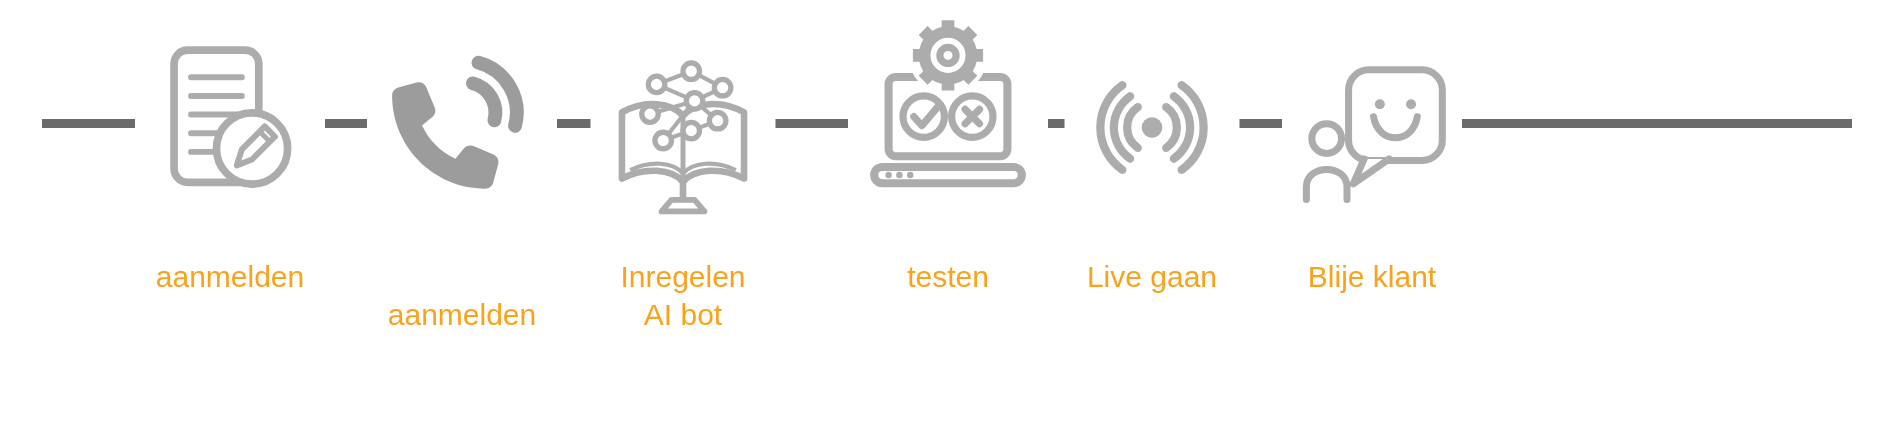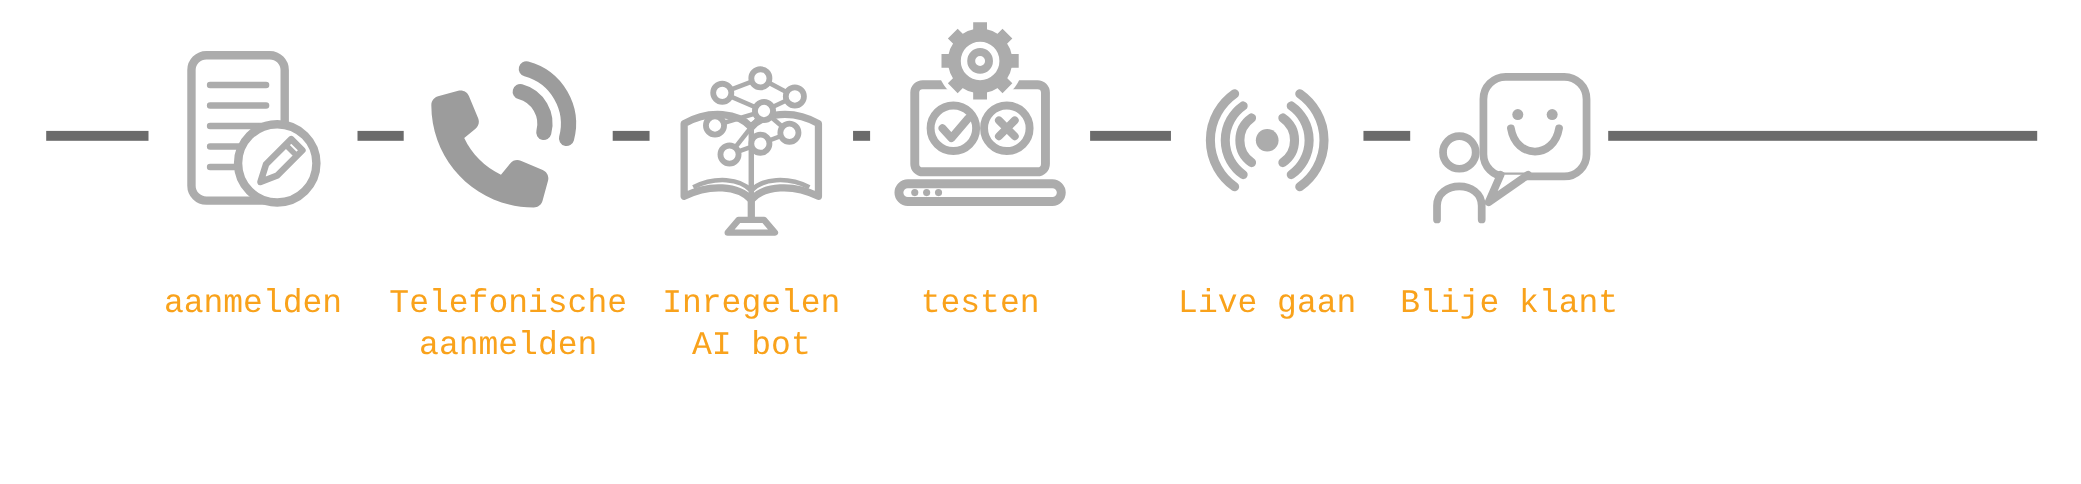--- a/index.html
+++ b/index.html
@@ -13,21 +13,20 @@
   body{
     font-family:"Liberation Sans", sans-serif;
     background:var(--background);
   }
   .canvas{
     position:relative;
     width:1892px;
     height:440px;
     background:var(--background);
     overflow:hidden;
-    font-family:Liberation Mono, monospace;
   }
   .timeline-line{
     position:absolute;
     left:42px;
     right:40px;
     top:119px;
     height:9px;
     background:var(--line);
   }
   .step{
@@ -88,21 +87,21 @@
     <div class="icon-wrap" style="top:52px">
       <svg width="170" height="145" viewBox="0 0 135 115" fill="none" stroke="none">
         <g class="solid">
           <path fill="currentColor" transform="translate(12,24) scale(0.165)" d="M164.9 24.6c-7.7-18.6-28-28.5-47.4-23.2l-88 24C12.1 30.2 0 46 0 64C0 311.4 200.6 512 448 512c18 0 33.8-12.1 38.6-29.5l24-88c5.3-19.4-4.6-39.7-23.2-47.4l-96-40c-16.3-6.8-35.2-2.1-46.3 11.6L304.7 368C234.3 334.7 177.3 277.7 144 207.3L193.3 167c13.7-11.2 18.4-30 11.6-46.3l-40-96z"></path>
           <path d="M76.2 24.8 A24 24 0 0 1 93.2 54.2" stroke="currentColor" stroke-width="11" stroke-linecap="round"></path>
           <path d="M80.6 8.4 A41 41 0 0 1 109.6 58.6" stroke="currentColor" stroke-width="11" stroke-linecap="round"></path>
         </g>
       </svg>
     </div>
     <div class="label">
-      <span>Telefonische</span><br>
+      <br>
       <span>aanmelden</span>
     </div>
   </div>
 
   <div class="step" style="left:568px">
     <div class="icon-wrap" style="top:58px">
       <svg width="165" height="165" viewBox="0 0 100 100" fill="none" stroke="currentColor">
         <path d="M13 33 C27 25 43 27 50 35 C57 27 73 25 87 33 L87 73 C73 66 57 67 50 75 C43 67 27 66 13 73 Z" stroke-width="4" stroke-linejoin="round"></path>
         <path d="M18 68 C30 62 44 63 50 70" stroke-width="2.5"></path>
         <path d="M82 68 C70 62 56 63 50 70" stroke-width="2.5"></path>
@@ -131,21 +130,21 @@
             <circle cx="71" cy="38" r="5"></circle>
         </g>
       </svg>
     </div>
     <div class="label">
       <span>Inregelen</span><br>
       <span>AI bot</span>
     </div>
   </div>
 
-  <div class="step" style="left:776px">
+  <div class="step" style="left:833px">
     <div class="icon-wrap" style="top:12px">
       <svg width="180" height="202" viewBox="0 0 100 112" fill="none" stroke="currentColor">
         <rect x="17" y="36" width="66" height="44" rx="4" stroke-width="4.5"></rect>
 
         <circle cx="50" cy="24" r="22" fill="#FFFFFF" stroke="none"></circle>
         <g stroke-width="7">
           <path d="M50 4.5 V 11 M50 37 V 43.5 M30.5 24 H 37 M63 24 H 69.5"></path>
           <path d="M36.2 10.2 L40.8 14.8 M59.2 33.2 L63.8 37.8 M36.2 37.8 L40.8 33.2 M59.2 14.8 L63.8 10.2"></path>
         </g>
         <circle cx="50" cy="24" r="13" fill="#FFFFFF" stroke-width="6.5"></circle>

